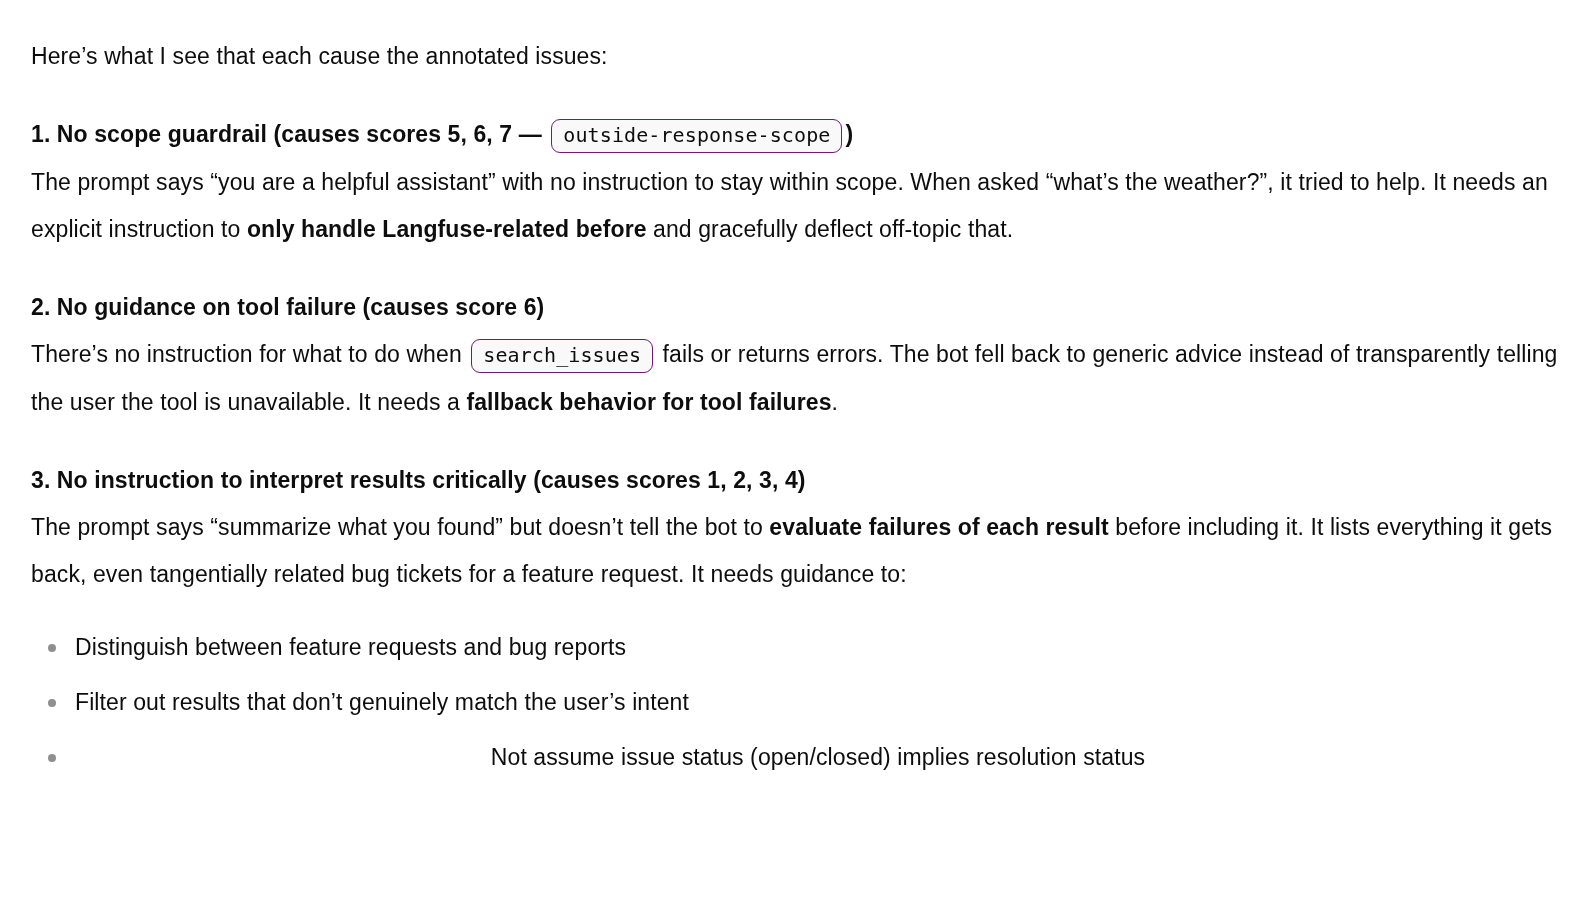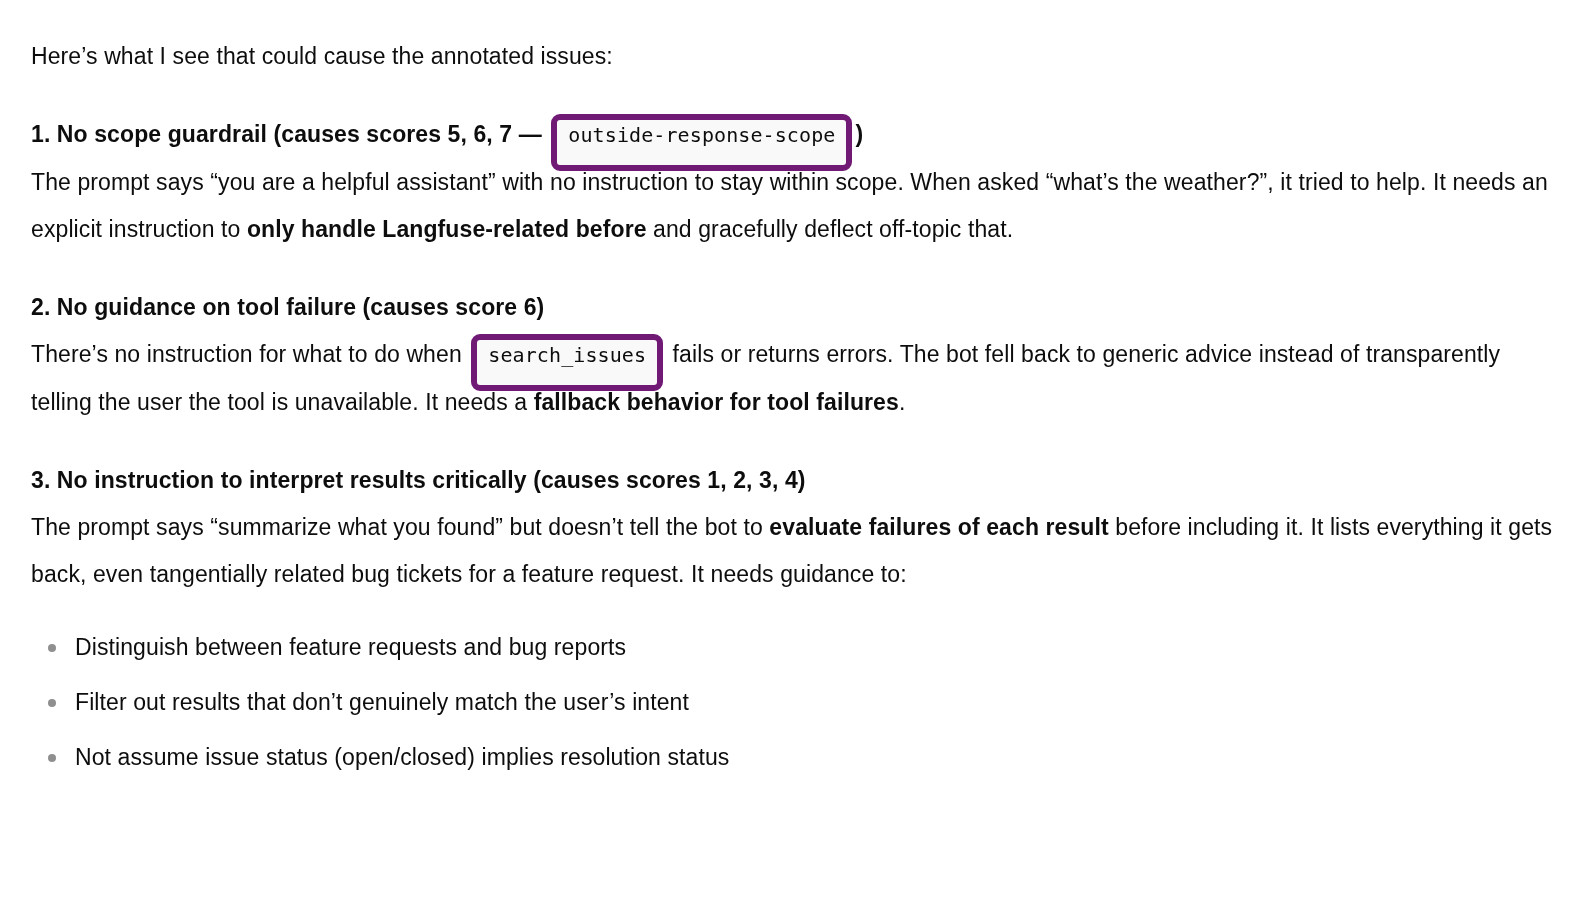--- a/index.html
+++ b/index.html
@@ -38,59 +38,60 @@
     margin: 0;
   }
   .seg-bold {
     font-weight: 700;
   }
   .code-chip {
     font-family: "DejaVu Sans Mono", "Liberation Mono", monospace;
     font-size: 20px;
     font-weight: 400;
     background: #f9f9f9;
-    border: 6px solid #701a75;
+    border: 1px solid #701a75;
     border-radius: 9px;
-    padding: 3px 11px 18px 11px;
+    padding: 3px 11px 5px 11px;
     margin: 0 3px;
     white-space: nowrap;
     color: #0d0d0d;
   }
   ul.bullet-list {
     list-style: none;
     margin: 26px 0 0 0;
     padding: 0 0 0 44px;
   }
   ul.bullet-list li {
     position: relative;
     line-height: 47px;
     margin-bottom: 8px;
   }
   ul.bullet-list li:last-child {
     margin-bottom: 0;
+    text-align: center;
   }
   .bullet-dot {
     position: absolute;
     left: -27px;
     top: 20px;
     width: 8px;
     height: 8px;
     border-radius: 50%;
     background: #8f8f8f;
     display: inline-block;
   }
 </style>
 </head>
 <body>
 
 <div class="page">
   <div class="content">
 
     <p class="intro">
-      <span>Here’s what I see that could cause the annotated issues:</span>
+      <span>Here’s what I see that each cause the annotated issues:</span>
     </p>
 
     <div class="section">
       <p class="section-heading">
         <span>1. No scope guardrail (causes scores 5, 6, 7 — </span><span class="code-chip">outside-response-scope</span><span>)</span>
       </p>
       <p class="section-body">
         <span>The prompt says “you are a helpful assistant” with no instruction to stay within scope. When asked “what’s the weather?”, it tried to help. It needs an explicit instruction to </span><span class="seg-bold">only handle Langfuse-related before</span><span> and gracefully deflect off-topic that.</span>
       </p>
     </div>

